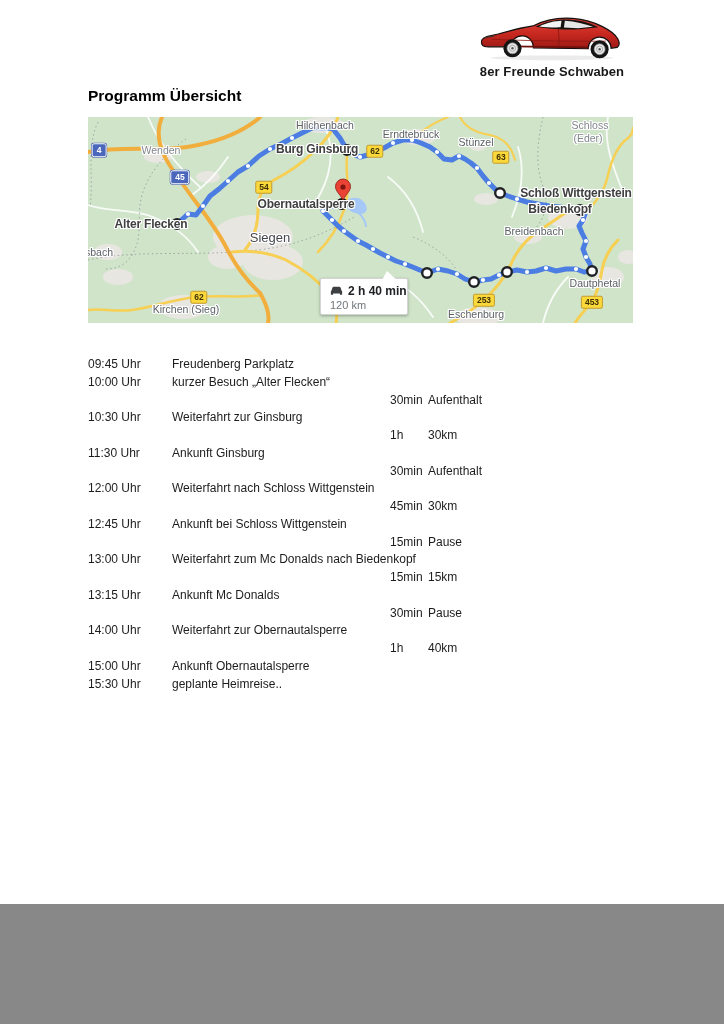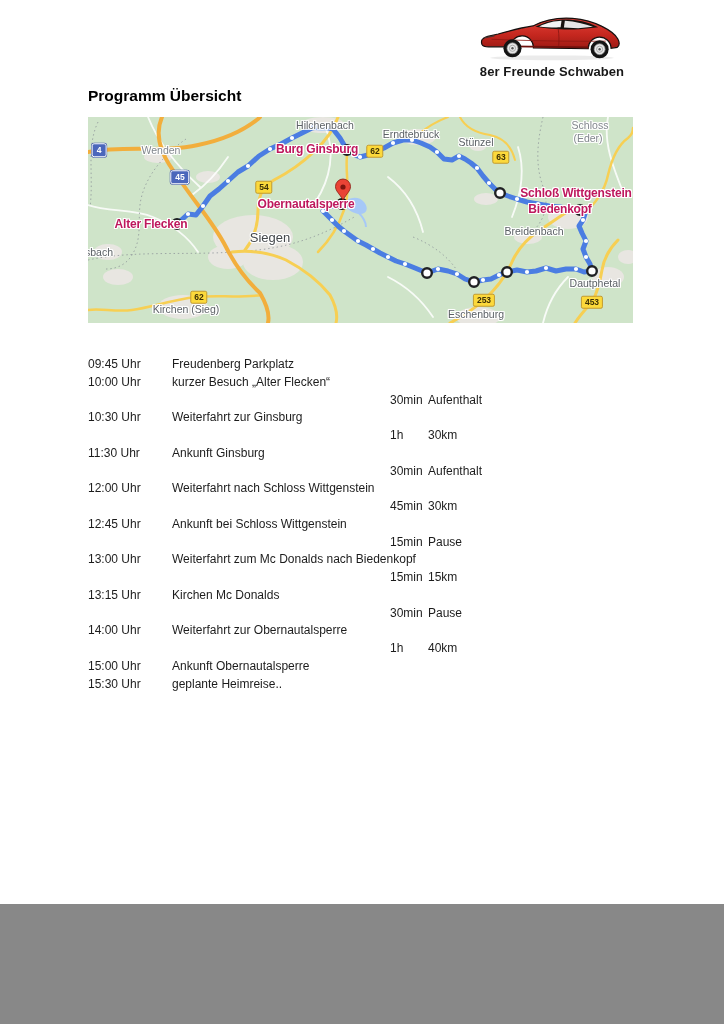--- a/index.html
+++ b/index.html
@@ -16,21 +16,21 @@
 
   
   .map{position:absolute;left:88px;top:117px;width:545px;height:206px;overflow:hidden;
        background:#cfe4c9;}
   .map svg.base{position:absolute;left:0;top:0;}
   .maplabel{position:absolute;white-space:nowrap;transform:translateX(-50%);
     text-shadow:1px 0 0 #fff,-1px 0 0 #fff,0 1px 0 #fff,0 -1px 0 #fff,1px 1px 0 #fff,-1px -1px 0 #fff,1px -1px 0 #fff,-1px 1px 0 #fff;}
   .town{font-size:10.5px;color:#5c6166;}
   .town-light{color:#82878d;}
   .town-big{font-size:13px;color:#44484c;}
-  .stoplabel{font-size:12px;font-weight:bold;color:#be185d;letter-spacing:-0.2px;padding-left:32px;}
+  .stoplabel{font-size:12px;font-weight:bold;color:#404040;letter-spacing:-0.2px;padding-left:32px;}
   .badge{position:absolute;transform:translate(-50%,-50%);font-weight:bold;line-height:1;
          border-radius:2.5px;white-space:nowrap;}
   .badge-blue{background:#4b67bb;color:#fff;border:1px solid #fff;font-size:8.5px;padding:1.5px 4px;box-shadow:0 0 0 0.5px #3c55a5;}
   .badge-yellow{background:#fcd93b;color:#3e3205;border:1px solid #c29b30;font-size:8.5px;padding:1px 3px;border-radius:2px;}
 
   
   .bubble{position:absolute;left:232px;top:161px;width:86px;height:35px;background:#fff;
           border:1px solid #d4d4d4;border-radius:2px;box-shadow:0 1px 3px rgba(0,0,0,.3);}
   .bubble .tip{position:absolute;top:-8px;right:10px;width:0;height:0;
           border-left:5px solid transparent;border-right:10px solid transparent;border-bottom:9px solid #fff;}
@@ -242,37 +242,47 @@
         <div class="badge badge-blue" style="left: 11px; top: 33px;">4</div>
         <div class="badge badge-blue" style="left: 92px; top: 60px;">45</div>
         <div class="badge badge-yellow" style="left: 176px; top: 70px;">54</div>
         <div class="badge badge-yellow" style="left: 287px; top: 34px;">62</div>
         <div class="badge badge-yellow" style="left: 377px; top: 40px; margin-left: 36px;">63</div>
         <div class="badge badge-yellow" style="left: 111px; top: 180px;">62</div>
         <div class="badge badge-yellow" style="left: 396px; top: 183px;">253</div>
         <div class="badge badge-yellow" style="left: 504px; top: 185px;">453</div>
       </div>
 
+    <div class="bubble">
+      <div class="tip"></div>
+      <div class="bubble-row">
+        <svg viewBox="0 0 24 18">
+          <path d="M4,8 L5.4,3.6 Q5.9,2 7.6,2 L16.4,2 Q18.1,2 18.6,3.6 L20,8 Q21,8.5 21,9.7 L21,14 Q21,15 20,15 L18.4,15 Q17.4,15 17.4,14 L17.4,12.8 L6.6,12.8 L6.6,14 Q6.6,15 5.6,15 L4,15 Q3,15 3,14 L3,9.7 Q3,8.5 4,8 Z" fill="#3c4043"></path>
+        </svg>
+        <span class="bubble-dur">2 h 40 min</span>
+      </div>
+      <div class="bubble-dist">120 km</div>
+    </div>
   </div>
 
   <div class="schedule" id="schedule">
       <div class="srow"><span class="stime">09:45 Uhr</span><span>Freudenberg Parkplatz</span><span class="snotes"><span class="sn1"></span><span></span></span></div>
       <div class="srow"><span class="stime">10:00 Uhr</span><span>kurzer Besuch „Alter Flecken“</span><span class="snotes"><span class="sn1"></span><span></span></span></div>
       <div class="srow"><span class="stime"></span><span></span><span class="snotes"><span class="sn1">30min</span><span>Aufenthalt</span></span></div>
       <div class="srow"><span class="stime">10:30 Uhr</span><span>Weiterfahrt zur Ginsburg</span><span class="snotes"><span class="sn1"></span><span></span></span></div>
       <div class="srow"><span class="stime"></span><span></span><span class="snotes"><span class="sn1">1h</span><span>30km</span></span></div>
       <div class="srow"><span class="stime">11:30 Uhr</span><span>Ankunft Ginsburg</span><span class="snotes"><span class="sn1"></span><span></span></span></div>
       <div class="srow"><span class="stime"></span><span></span><span class="snotes"><span class="sn1">30min</span><span>Aufenthalt</span></span></div>
       <div class="srow"><span class="stime">12:00 Uhr</span><span>Weiterfahrt nach Schloss Wittgenstein</span><span class="snotes"><span class="sn1"></span><span></span></span></div>
       <div class="srow"><span class="stime"></span><span></span><span class="snotes"><span class="sn1">45min</span><span>30km</span></span></div>
       <div class="srow"><span class="stime">12:45 Uhr</span><span>Ankunft bei Schloss Wittgenstein</span><span class="snotes"><span class="sn1"></span><span></span></span></div>
       <div class="srow"><span class="stime"></span><span></span><span class="snotes"><span class="sn1">15min</span><span>Pause</span></span></div>
       <div class="srow"><span class="stime">13:00 Uhr</span><span>Weiterfahrt zum Mc Donalds nach Biedenkopf</span><span class="snotes"><span class="sn1"></span><span></span></span></div>
       <div class="srow"><span class="stime"></span><span></span><span class="snotes"><span class="sn1">15min</span><span>15km</span></span></div>
-      <div class="srow"><span class="stime">13:15 Uhr</span><span>Kirchen Mc Donalds</span><span class="snotes"><span class="sn1"></span><span></span></span></div>
+      <div class="srow"><span class="stime">13:15 Uhr</span><span>Ankunft Mc Donalds</span><span class="snotes"><span class="sn1"></span><span></span></span></div>
       <div class="srow"><span class="stime"></span><span></span><span class="snotes"><span class="sn1">30min</span><span>Pause</span></span></div>
       <div class="srow"><span class="stime">14:00 Uhr</span><span>Weiterfahrt zur Obernautalsperre</span><span class="snotes"><span class="sn1"></span><span></span></span></div>
       <div class="srow"><span class="stime"></span><span></span><span class="snotes"><span class="sn1">1h</span><span>40km</span></span></div>
       <div class="srow"><span class="stime">15:00 Uhr</span><span>Ankunft Obernautalsperre</span><span class="snotes"><span class="sn1"></span><span></span></span></div>
       <div class="srow"><span class="stime">15:30 Uhr</span><span>geplante Heimreise..</span><span class="snotes"><span class="sn1"></span><span></span></span></div>
     </div>
 
 </div>
 
 </body></html>

